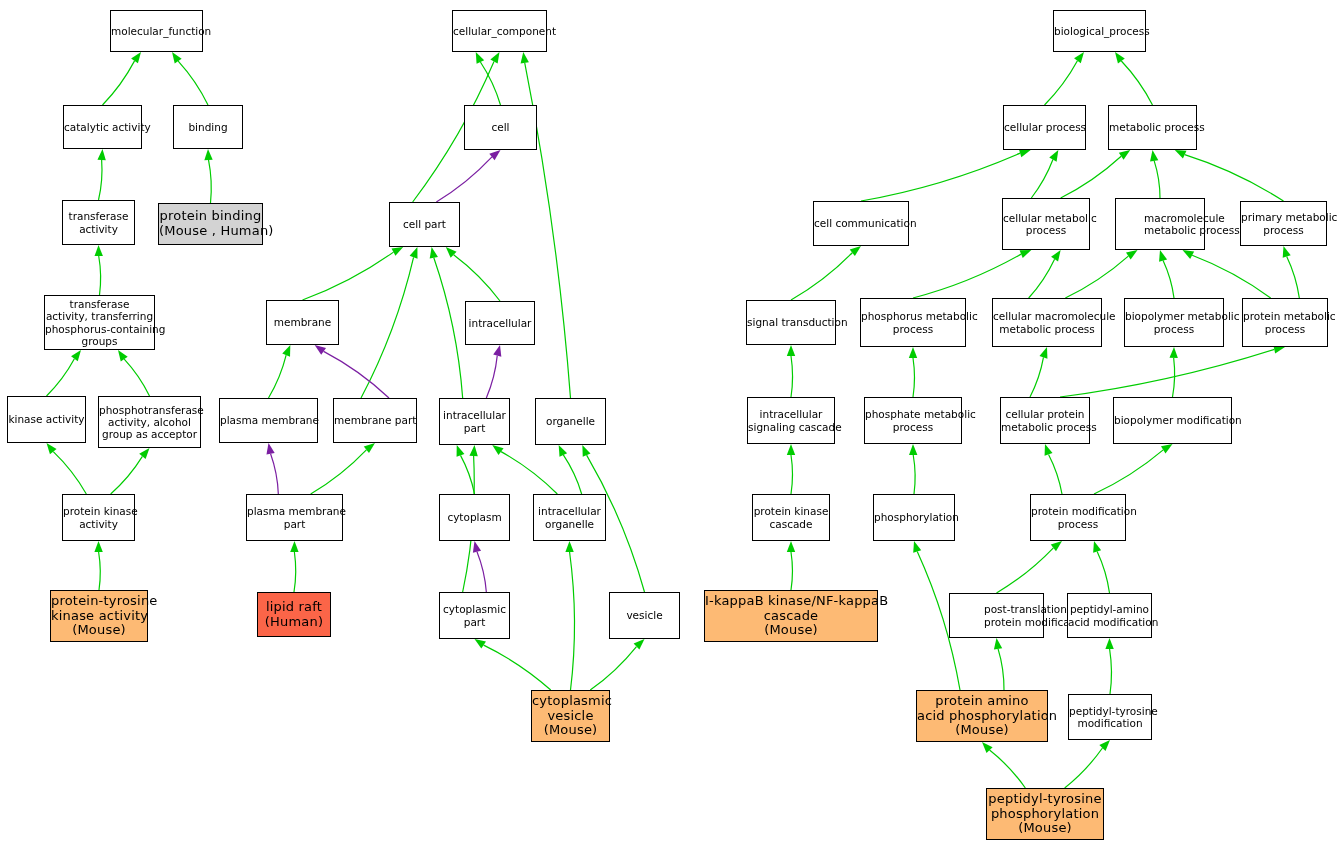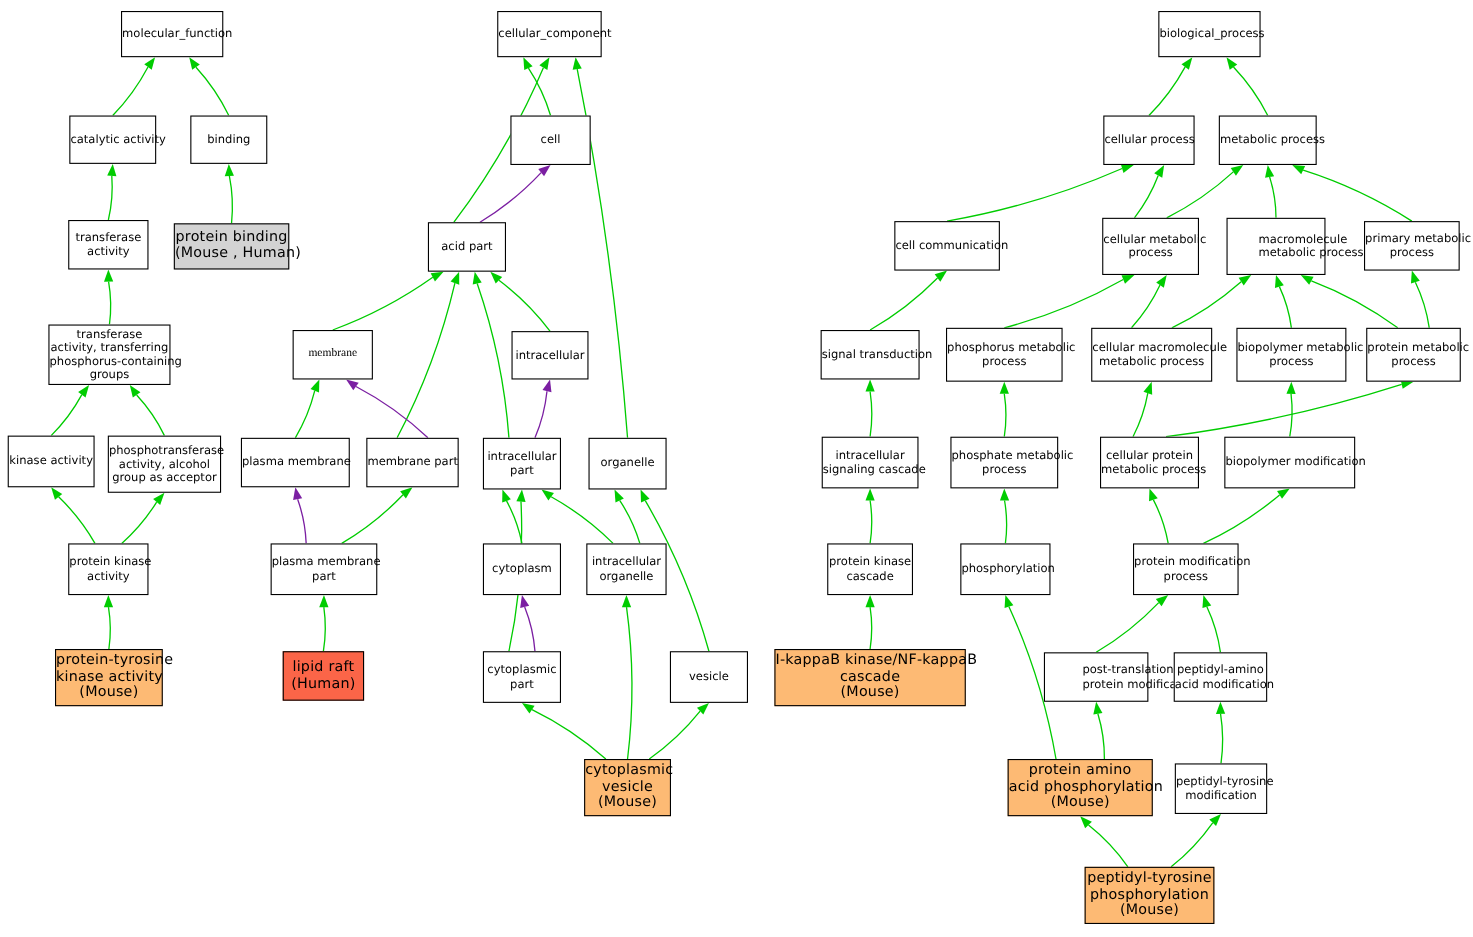--- a/index.html
+++ b/index.html
@@ -195,22 +195,22 @@
       <div class="go-node norm-text" style="left: 98px; top: 396px; width: 103px; height: 52px; justify-content: center;"><span class="lbl">phosphotransferase
 activity, alcohol
 group as acceptor</span></div>
       <div class="go-node norm-text" style="left: 62px; top: 494px; width: 73px; height: 47px;"><span class="lbl">protein kinase
 activity</span></div>
       <div class="go-node big-text fill-blue" style="left: 50px; top: 590px; width: 98px; height: 52px;"><span class="lbl">protein-tyrosine
 kinase activity
 (Mouse)</span></div>
       <div class="go-node norm-text" style="left: 452px; top: 10px; width: 95px; height: 42px;"><span class="lbl">cellular_component</span></div>
       <div class="go-node norm-text" style="left: 464px; top: 105px; width: 73px; height: 45px;"><span class="lbl">cell</span></div>
-      <div class="go-node norm-text" style="left: 389px; top: 202px; width: 71px; height: 45px;"><span class="lbl">acid part</span></div>
-      <div class="go-node norm-text" style="left: 266px; top: 300px; width: 73px; height: 45px; font-family: Liberation Serif, serif;"><span class="lbl">membrane</span></div>
+      <div class="go-node norm-text" style="left: 389px; top: 202px; width: 71px; height: 45px;"><span class="lbl">cell part</span></div>
+      <div class="go-node norm-text" style="left: 266px; top: 300px; width: 73px; height: 45px;"><span class="lbl">membrane</span></div>
       <div class="go-node norm-text" style="left: 465px; top: 301px; width: 70px; height: 44px;"><span class="lbl">intracellular</span></div>
       <div class="go-node norm-text" style="left: 219px; top: 398px; width: 99px; height: 45px;"><span class="lbl">plasma membrane</span></div>
       <div class="go-node norm-text" style="left: 333px; top: 398px; width: 84px; height: 45px;"><span class="lbl">membrane part</span></div>
       <div class="go-node norm-text" style="left: 439px; top: 398px; width: 71px; height: 47px;"><span class="lbl">intracellular
 part</span></div>
       <div class="go-node norm-text" style="left: 535px; top: 398px; width: 71px; height: 47px;"><span class="lbl">organelle</span></div>
       <div class="go-node norm-text" style="left: 246px; top: 494px; width: 97px; height: 47px;"><span class="lbl">plasma membrane
 part</span></div>
       <div class="go-node norm-text" style="left: 439px; top: 494px; width: 71px; height: 47px;"><span class="lbl">cytoplasm</span></div>
       <div class="go-node norm-text" style="left: 533px; top: 494px; width: 73px; height: 47px;"><span class="lbl">intracellular

